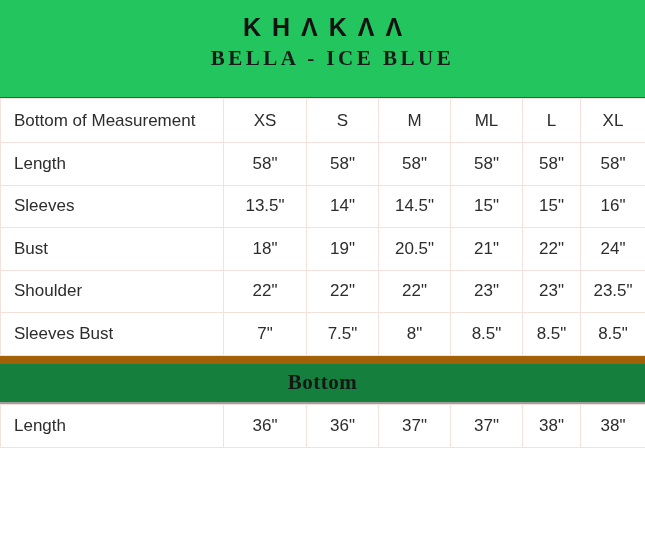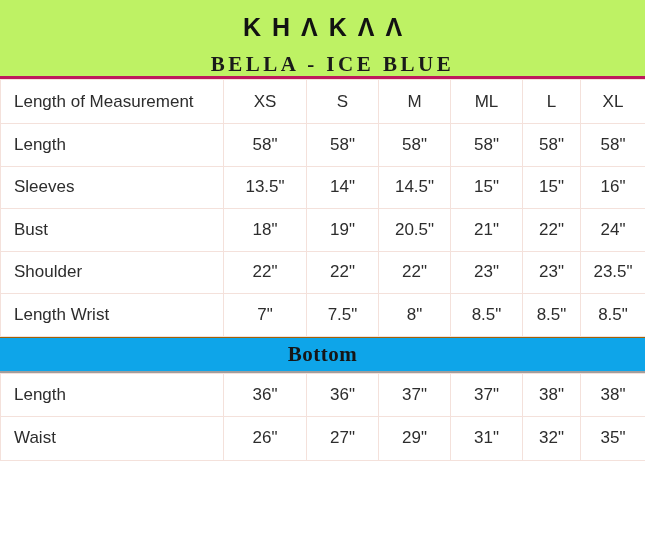--- a/index.html
+++ b/index.html
@@ -7,44 +7,44 @@
     width: 645px; height: 538px;
     overflow: hidden;
     background: #ffffff;
     font-family: "Liberation Sans", sans-serif;
     color: #2d2d2d;
     position: relative;
   }
 
   
   .brand-band {
-    height: 79px;
+    height: 98px;
     box-sizing: border-box;
-    background: #bef264;
-    border-bottom: 3px solid #be185d;
+    background: #22c55e;
+    border-bottom: 1px solid #be185d;
     text-align: center;
     padding-top: 14px;
   }
   .logo {
     font-size: 25px;
     font-weight: 800;
     letter-spacing: 11px;
     padding-left: 11px; 
     color: #121212;
     line-height: 26px;
   }
   .product-title {
     font-family: "Liberation Serif", serif;
     font-size: 21px;
     font-weight: 600;
     letter-spacing: 3.5px;
     padding-left: 20px;
     color: #1a1a1a;
     line-height: 24px;
-    margin-top: 12px;
+    margin-top: 6px;
   }
   .product-subtitle {
     font-size: 13px;
     font-weight: 600;
     letter-spacing: 3px;
     padding-left: 3px;
     color: #1f1f1f;
     line-height: 15px;
     margin-top: 6px;
   }
@@ -70,24 +70,24 @@
   .size-table .label-cell {
     text-align: left;
     padding-left: 13px;
   }
   .shirt-table thead tr { height: 44px; }
   .shirt-table tbody tr { height: 42.5px; }
   .bottom-table tbody tr { height: 43.5px; }
 
   
   .section-band {
-    height: 36px;
+    height: 48px;
     box-sizing: border-box;
-    background: #0ea5e9;
-    border-top: 1px solid #a16207;
+    background: #15803d;
+    border-top: 8px solid #a16207;
     border-bottom: 2px solid #a19e9d;
     display: flex;
     align-items: center;
     justify-content: center;
   }
   .section-band .section-title {
     font-family: "Liberation Serif", serif;
     font-size: 21px;
     font-weight: 700;
     letter-spacing: 0.5px;
@@ -109,21 +109,21 @@
       <col style="width:223px">
         <col style="width:83px">
         <col style="width:72px">
       <col style="width:72px">
         <col style="width:72px">
         <col style="width:58px">
         <col style="width:65px">
     </colgroup>
     <thead>
       <tr>
-        <th class="label-cell">Length of Measurement</th>
+        <th class="label-cell">Bottom of Measurement</th>
         <th>XS</th>
         <th>S</th>
         <th>M</th>
         <th>ML</th>
         <th>L</th>
         <th>XL</th>
       </tr>
     </thead>
     <tbody>
       <tr>
@@ -156,21 +156,21 @@
       <tr>
         <td class="label-cell">Shoulder</td>
         <td>22"</td>
         <td>22"</td>
         <td>22"</td>
         <td>23"</td>
         <td>23"</td>
         <td>23.5"</td>
       </tr>
       <tr>
-        <td class="label-cell">Length Wrist</td>
+        <td class="label-cell">Sleeves Bust</td>
         <td>7"</td>
         <td>7.5"</td>
         <td>8"</td>
         <td>8.5"</td>
         <td>8.5"</td>
         <td>8.5"</td>
       </tr>
     </tbody>
   </table>
 
@@ -191,25 +191,16 @@
     <tbody>
       <tr>
         <td class="label-cell">Length</td>
         <td>36"</td>
         <td>36"</td>
         <td>37"</td>
         <td>37"</td>
         <td>38"</td>
         <td>38"</td>
       </tr>
-      <tr>
-        <td class="label-cell">Waist</td>
-        <td>26"</td>
-        <td>27"</td>
-        <td>29"</td>
-        <td>31"</td>
-        <td>32"</td>
-        <td>35"</td>
-      </tr>
     </tbody>
   </table>
 
 </div>
 
 </body></html>

